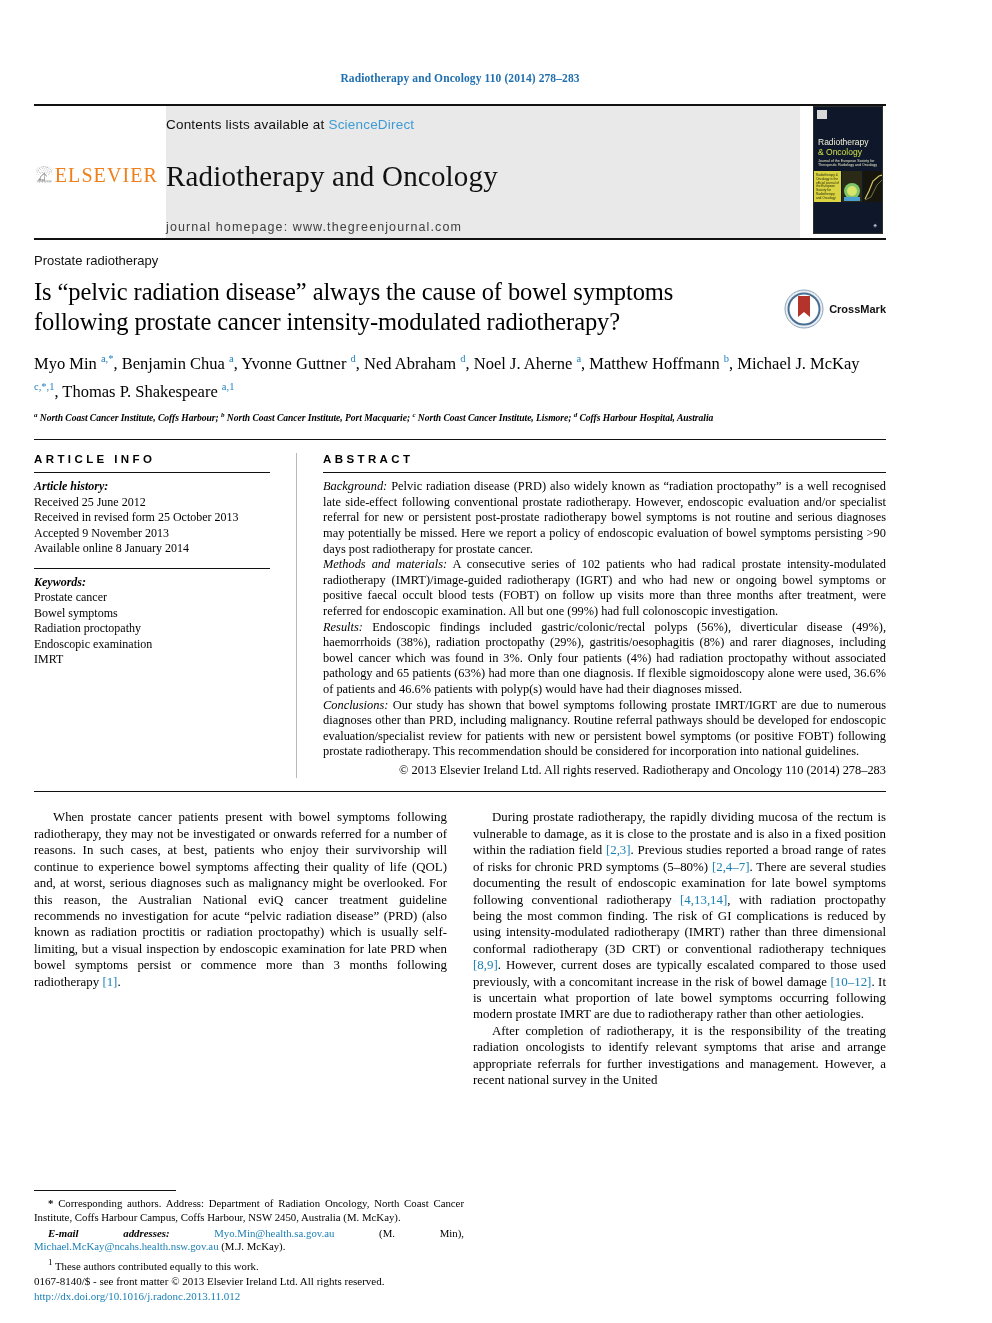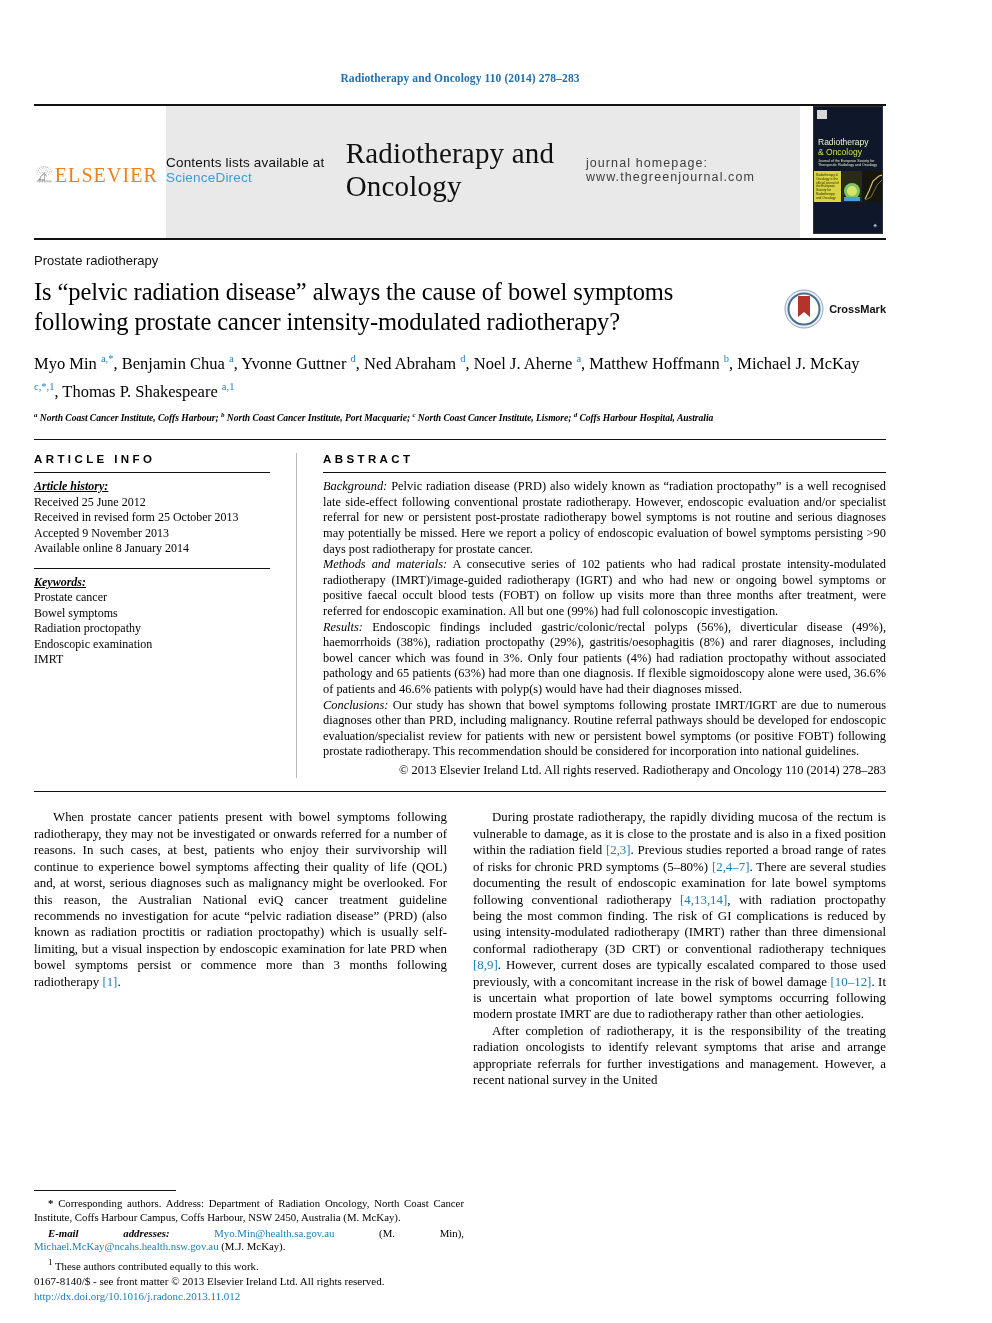--- a/index.html
+++ b/index.html
@@ -57,24 +57,23 @@
     color: #f07f1a;
     font-size: 20px;
     letter-spacing: 1.1px;
     line-height: 1;
     margin-top: 1px;
   }
   .center-band {
     flex: 1 1 auto;
     background: #e9e9e9;
     display: flex;
-    flex-direction: row;
+    flex-direction: column;
     justify-content: space-between;
-    align-items: center;
-    padding: 11px 0 16px 0;
+    padding: 11px 0 4px 0;
     box-sizing: border-box;
     margin-left: 8px;
     margin-right: 10px;
   }
   .contents-line {
     font-family: "Liberation Sans", sans-serif;
     font-size: 13.5px;
     color: #111;
     letter-spacing: .2px;
   }
@@ -177,21 +176,21 @@
 
   .hdr {
     font-family: "Liberation Sans", sans-serif;
     font-size: 11.5px;
     font-weight: bold;
     letter-spacing: 3.4px;
     margin-bottom: 7px;
   }
   .hdr-rule { border-bottom: 1.6px solid #111; margin-bottom: 6px; }
   .meta-group { font-size: 12px; line-height: 15.5px; }
-  .meta-group .lbl { font-style: italic; font-weight: bold; text-decoration: underline; }
+  .meta-group .lbl { font-style: italic; font-weight: bold; }
   .meta-sep { border-bottom: 1.4px solid #111; margin: 11px 0 6px 0; }
 
   .abs-para { font-size: 12.4px; line-height: 15.6px; text-align: justify; margin: 0; }
   .abs-para .lbl { font-style: italic; }
   .abs-copy { font-size: 12.4px; line-height: 15.6px; text-align: right; margin-top: 3px; }
 
   .block-rule { border-bottom: 1px solid #111; margin-top: 13px; }
 
   
   .body-cols {

